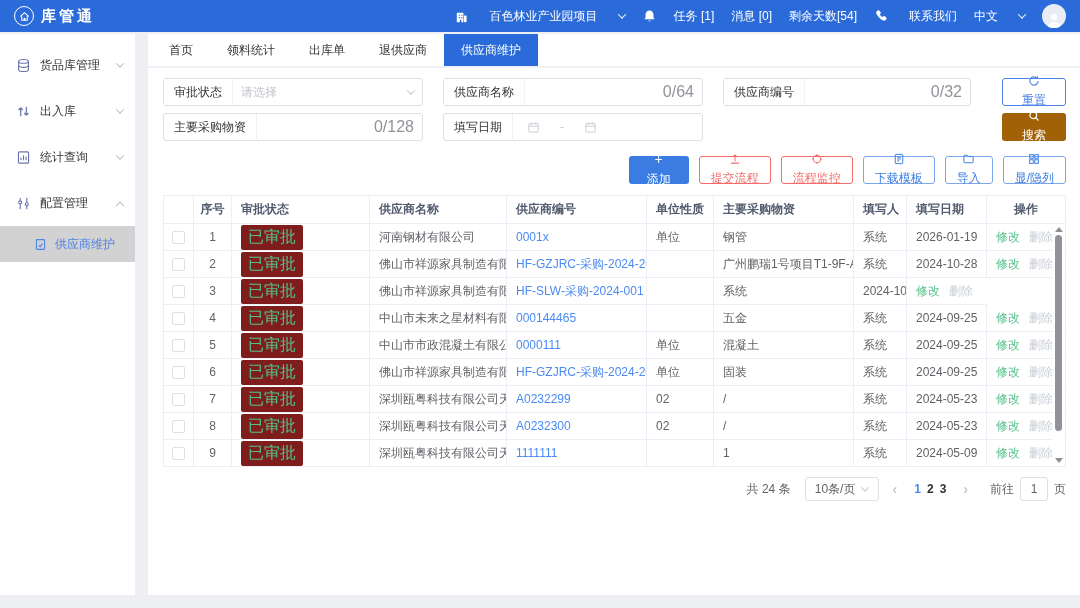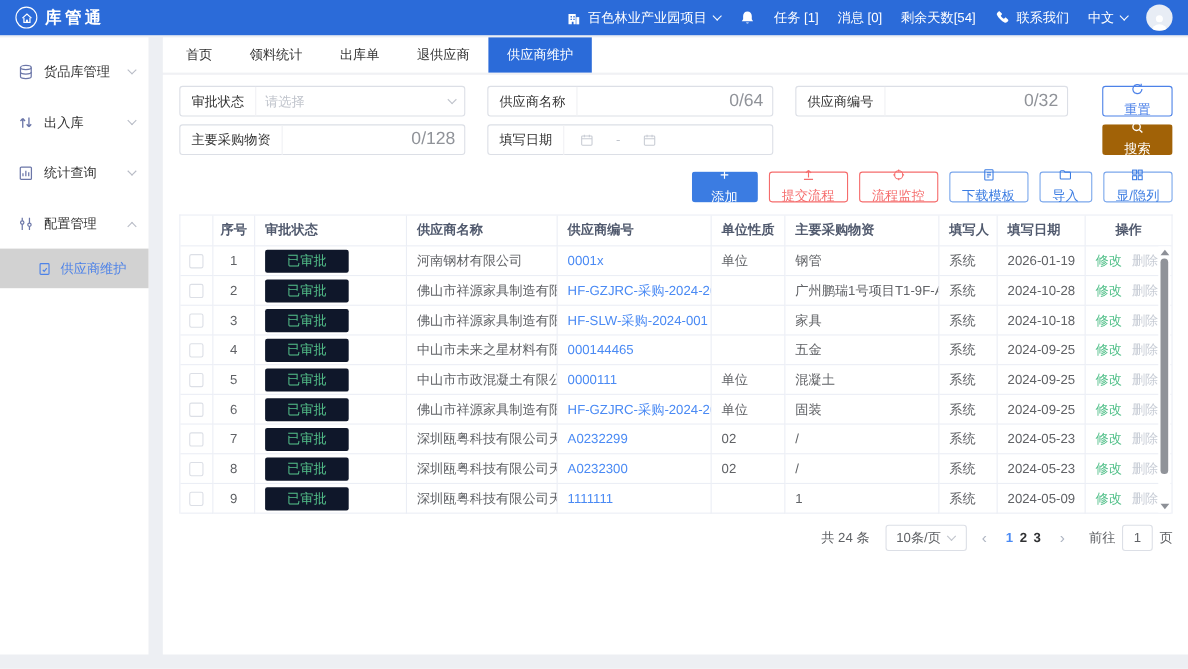--- a/index.html
+++ b/index.html
@@ -5,21 +5,21 @@
   * { margin:0; padding:0; box-sizing:border-box; }
   html,body { width:1080px; height:608px; }
   body { position:relative; background:#edeff3; font-family:"Liberation Sans",sans-serif; overflow:hidden; font-size:12px; color:#606266; }
 
   
   .header { position:absolute; top:0; left:0; right:0; height:32px; background:#2b6bd9; display:flex; align-items:center; padding:0 14px; color:#fff; z-index:9; }
   .logo-wrap { display:flex; align-items:center; gap:7px; }
   .logo-circle { width:20px; height:20px; border:1.6px solid #fff; border-radius:50%; display:flex; align-items:center; justify-content:center; }
   .logo-text { font-size:15px; font-weight:bold; letter-spacing:3px; }
   .header-right { margin-left:auto; display:flex; align-items:center; gap:17px; font-size:12px; }
-  .hitem { display:flex; align-items:center; gap:6px; white-space:nowrap; cursor:default; }
+  .hitem { display:flex; align-items:center; gap:21px; white-space:nowrap; cursor:default; }
   .caret { display:inline-block; width:6px; height:6px; border:solid currentColor; border-width:0 1.4px 1.4px 0; transform:rotate(45deg) translate(-1px,-1px); }
   .caret.up { transform:rotate(-135deg) translate(-2px,-2px); }
   .avatar { width:24px; height:24px; border-radius:50%; background:#e8edf5; display:flex; align-items:flex-end; justify-content:center; overflow:hidden; }
 
   
   .sidebar { position:absolute; top:34px; left:0; width:135px; bottom:13px; background:#fff; padding-top:8px; }
   .side-item { height:46px; display:flex; align-items:center; gap:9px; padding:0 12px 0 16px; color:#333; cursor:pointer; }
   .side-item .s-ico { color:#6b76a8; display:flex; }
   .side-item .caret { margin-left:auto; color:#b8bcc6; }
   .side-sub { height:36px; display:flex; align-items:center; gap:8px; padding-left:34px; background:#d2d2d2; color:#4d82e8; cursor:pointer; }
@@ -53,21 +53,21 @@
   .btn-blue { background:#fff; border-color:#7ba7ec; color:#3b7ce2; padding:0 11px; }
 
   
   .table { width:903px; border:1px solid #ebeef5; border-bottom:none; position:relative; }
   .trow { display:grid; grid-template-columns:30px 38px 138px 137px 140px 67px 140px 53px 80px 1fr; }
   .td, .th { height:27px; border-bottom:1px solid #ebeef5; border-right:1px solid #ebeef5; display:flex; align-items:center; padding:0 9px; white-space:nowrap; overflow:hidden; }
   .th { height:28px; font-weight:bold; color:#515a6e; }
   .trow > :last-child { border-right:none; }
   .c-center { justify-content:center; padding:0 2px; }
   .checkbox { width:13px; height:13px; border:1px solid #dcdfe6; border-radius:2px; background:#fff; cursor:pointer; }
-  .badge { background:#0f172a; color:#53c08a; padding:2px 20px; border-radius:2px; font-size:12px; }
+  .badge { background:#7f1d1d; color:#53c08a; padding:2px 7px; border-radius:2px; font-size:16px; }
   .link { color:#4a8af4; text-decoration:none; cursor:pointer; }
   .op-edit { color:#53c08a; cursor:pointer; margin-right:9px; }
   .op-del { color:#c8cdd6; cursor:pointer; }
 
   
   .vscroll { position:absolute; top:28px; right:1px; bottom:1px; width:11px; background:#fff; display:flex; flex-direction:column; align-items:center; }
   .sb-arr { width:0; height:0; border-left:4px solid transparent; border-right:4px solid transparent; margin:3px 0; }
   .sb-arr.up { border-bottom:5px solid #8d9097; }
   .sb-arr.down { border-top:5px solid #8d9097; margin-top:auto; }
   .sb-thumb { width:7px; flex:0 0 196px; background:#909399; border-radius:4px; }
@@ -394,21 +394,20 @@
             </div>
     <div class="td c-center">3</div>
     <div class="td">
               <span class="badge">已审批</span>
             </div>
     <div class="td">佛山市祥源家具制造有限公...</div>
     <div class="td">
               <span class="link">HF-SLW-采购-2024-001</span>
             </div>
     <div class="td"></div>
-    <div class="td">家具</div>
     <div class="td">系统</div>
     <div class="td">2024-10-18</div>
     <div class="td">
       <span class="op-edit">修改</span>
       <span class="op-del">删除</span>
     </div>
   </div>
           <div class="trow">
     <div class="td c-center">
               <span class="checkbox"></span>

